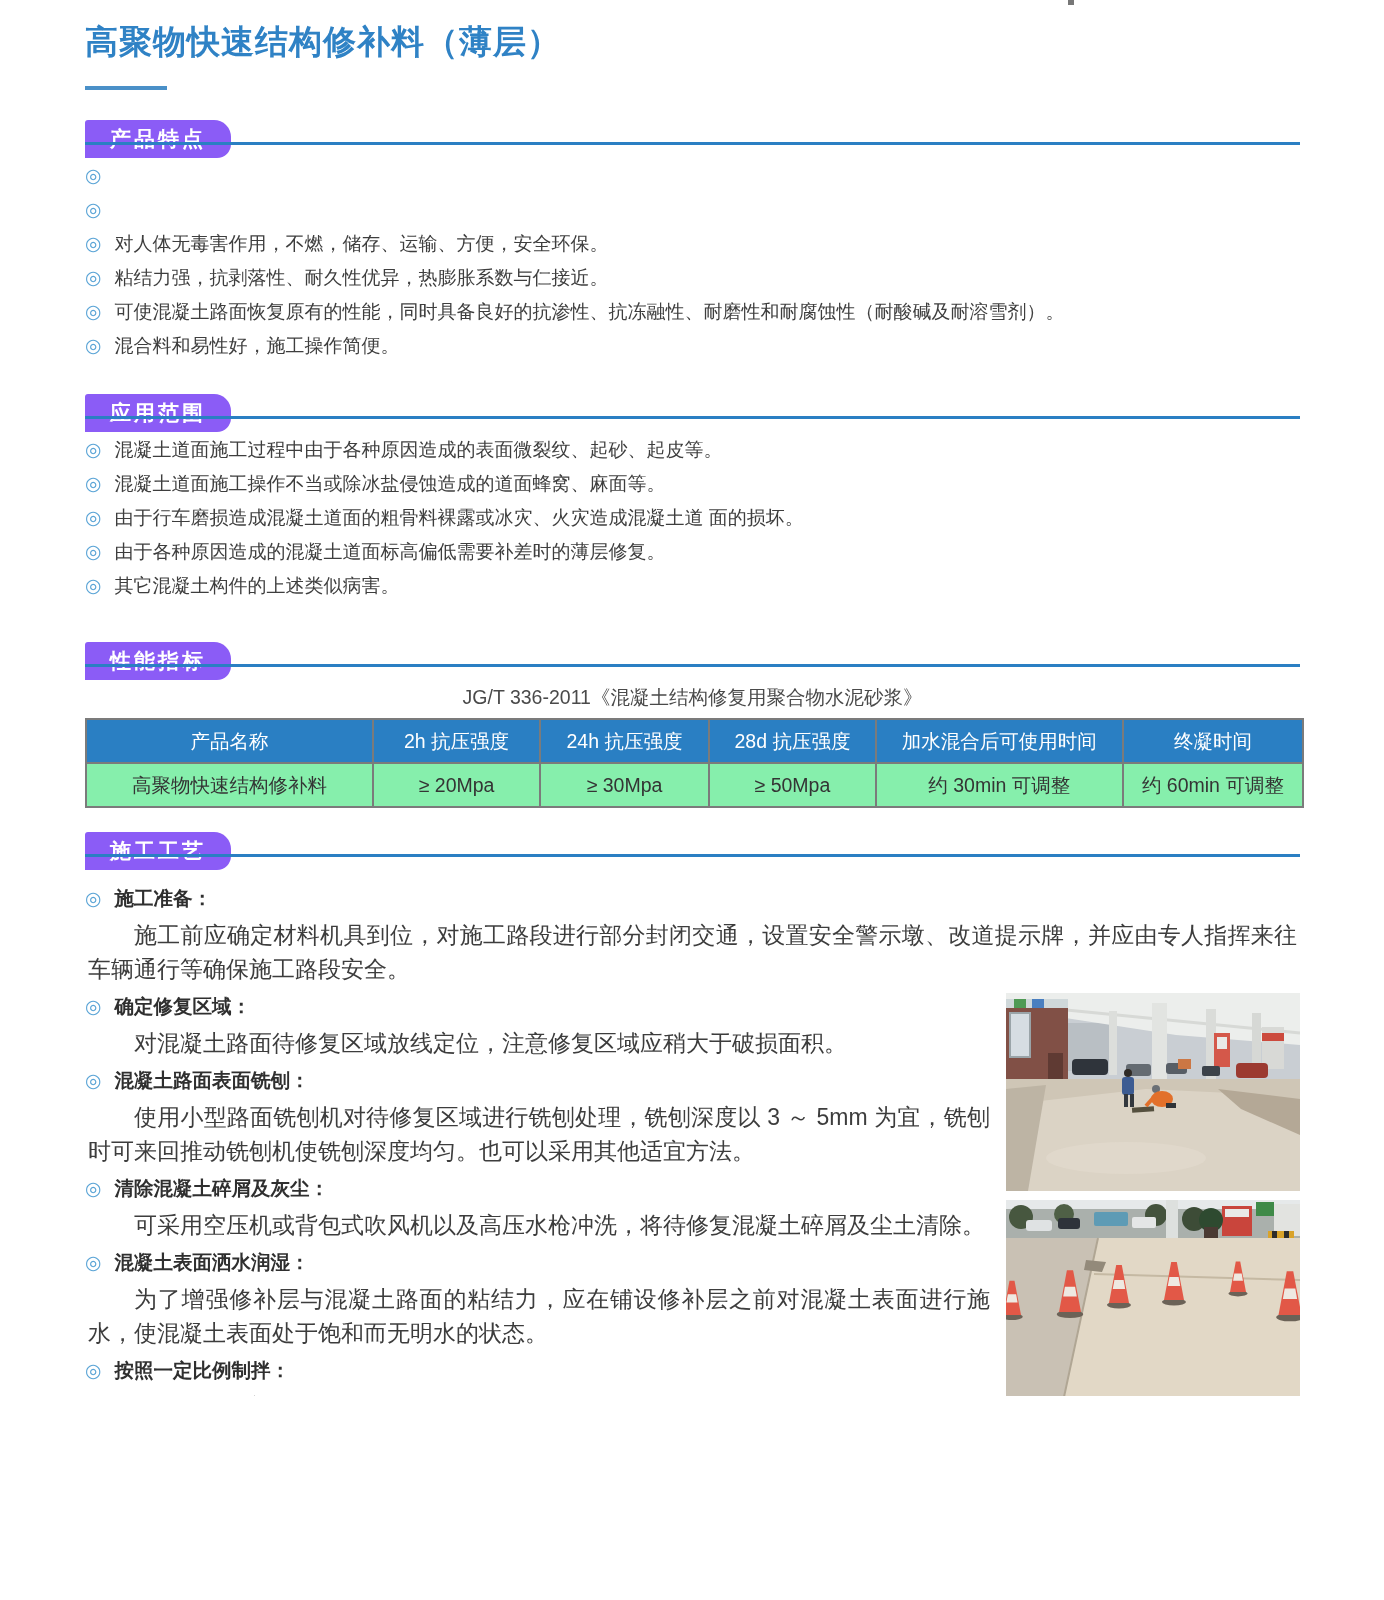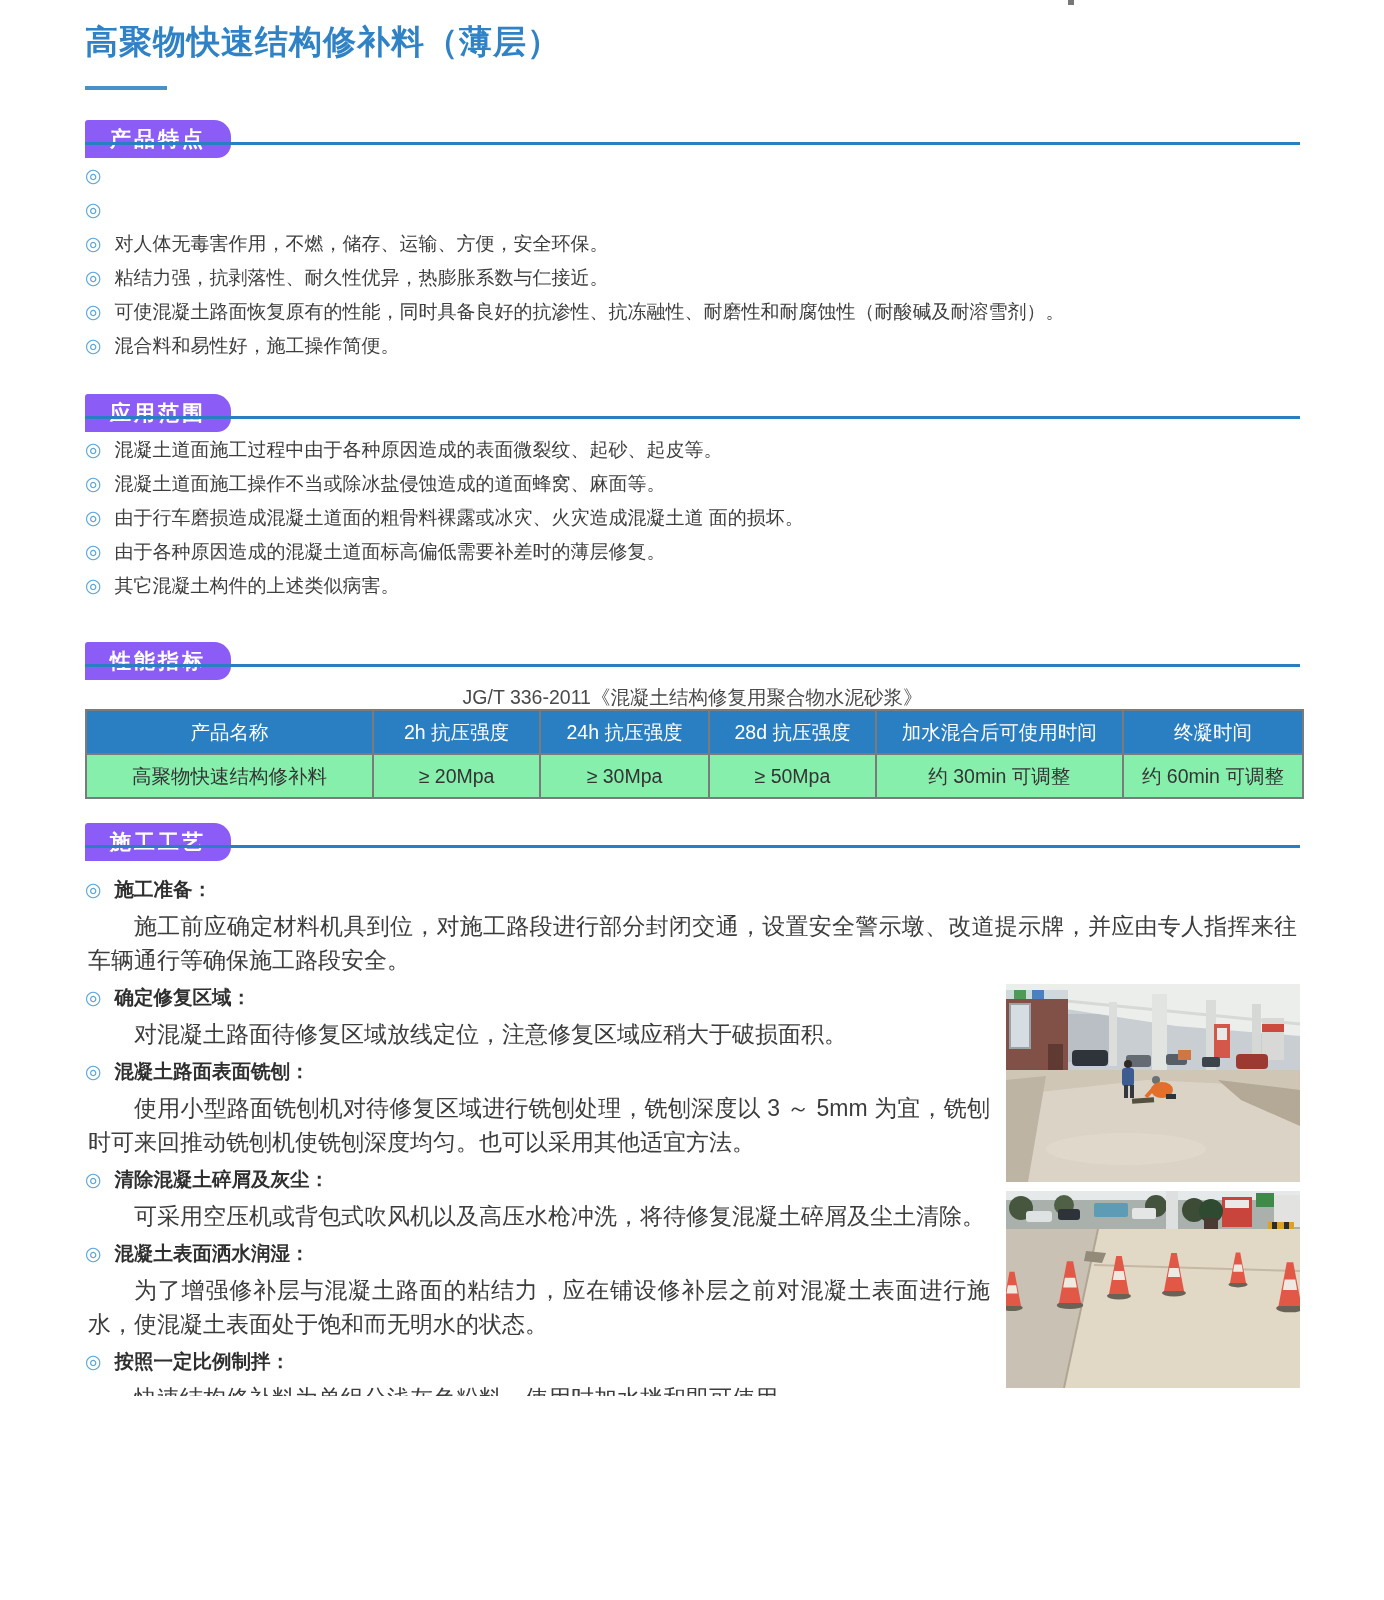--- a/index.html
+++ b/index.html
@@ -21,21 +21,21 @@
   .mt-sec2{margin-top:15px;}
   .mt-sec3{margin-top:23px;}
   .mt-sec4{margin-top:8px;font-family:Liberation Serif, serif;}
 
   ul.blist{list-style:none;margin:14px 0 0 0;padding:0;}
   ul.blist li{display:flex;align-items:flex-start;padding:4px 0 5px 0;font-size:19px;line-height:25px;}
   .dot{color:#5aa4d6;font-size:19px;line-height:25px;margin-right:13px;flex:0 0 auto;}
   .li-text{color:#3e3e3e;}
 
   .std-line{margin:18px 0 0 0;text-align:center;font-size:19.5px;color:#4a4a4a;line-height:24px;}
-  table.perf{width:1219px;border-collapse:collapse;table-layout:fixed;}
+  table.perf{width:1219px;margin-top:9px;border-collapse:collapse;table-layout:fixed;}
   table.perf th,table.perf td{border:2px solid #7b7b7b;text-align:center;padding:8px 4px;font-size:19.5px;line-height:26px;}
   table.perf th{background:#2a7fc3;color:#ffffff;font-weight:500;}
   table.perf td{background:#86efac;color:#343434;}
 
   .process{margin-top:24px;}
   .photos{float:right;width:294px;margin:4px 0 6px 16px;}
   .photo{width:294px;display:block;}
   .photo + .photo{margin-top:9px;}
   .step-label{font-size:19.5px;line-height:34px;display:flex;align-items:baseline;}
   .step-label b{color:#2f2f2f;font-weight:bold;}

